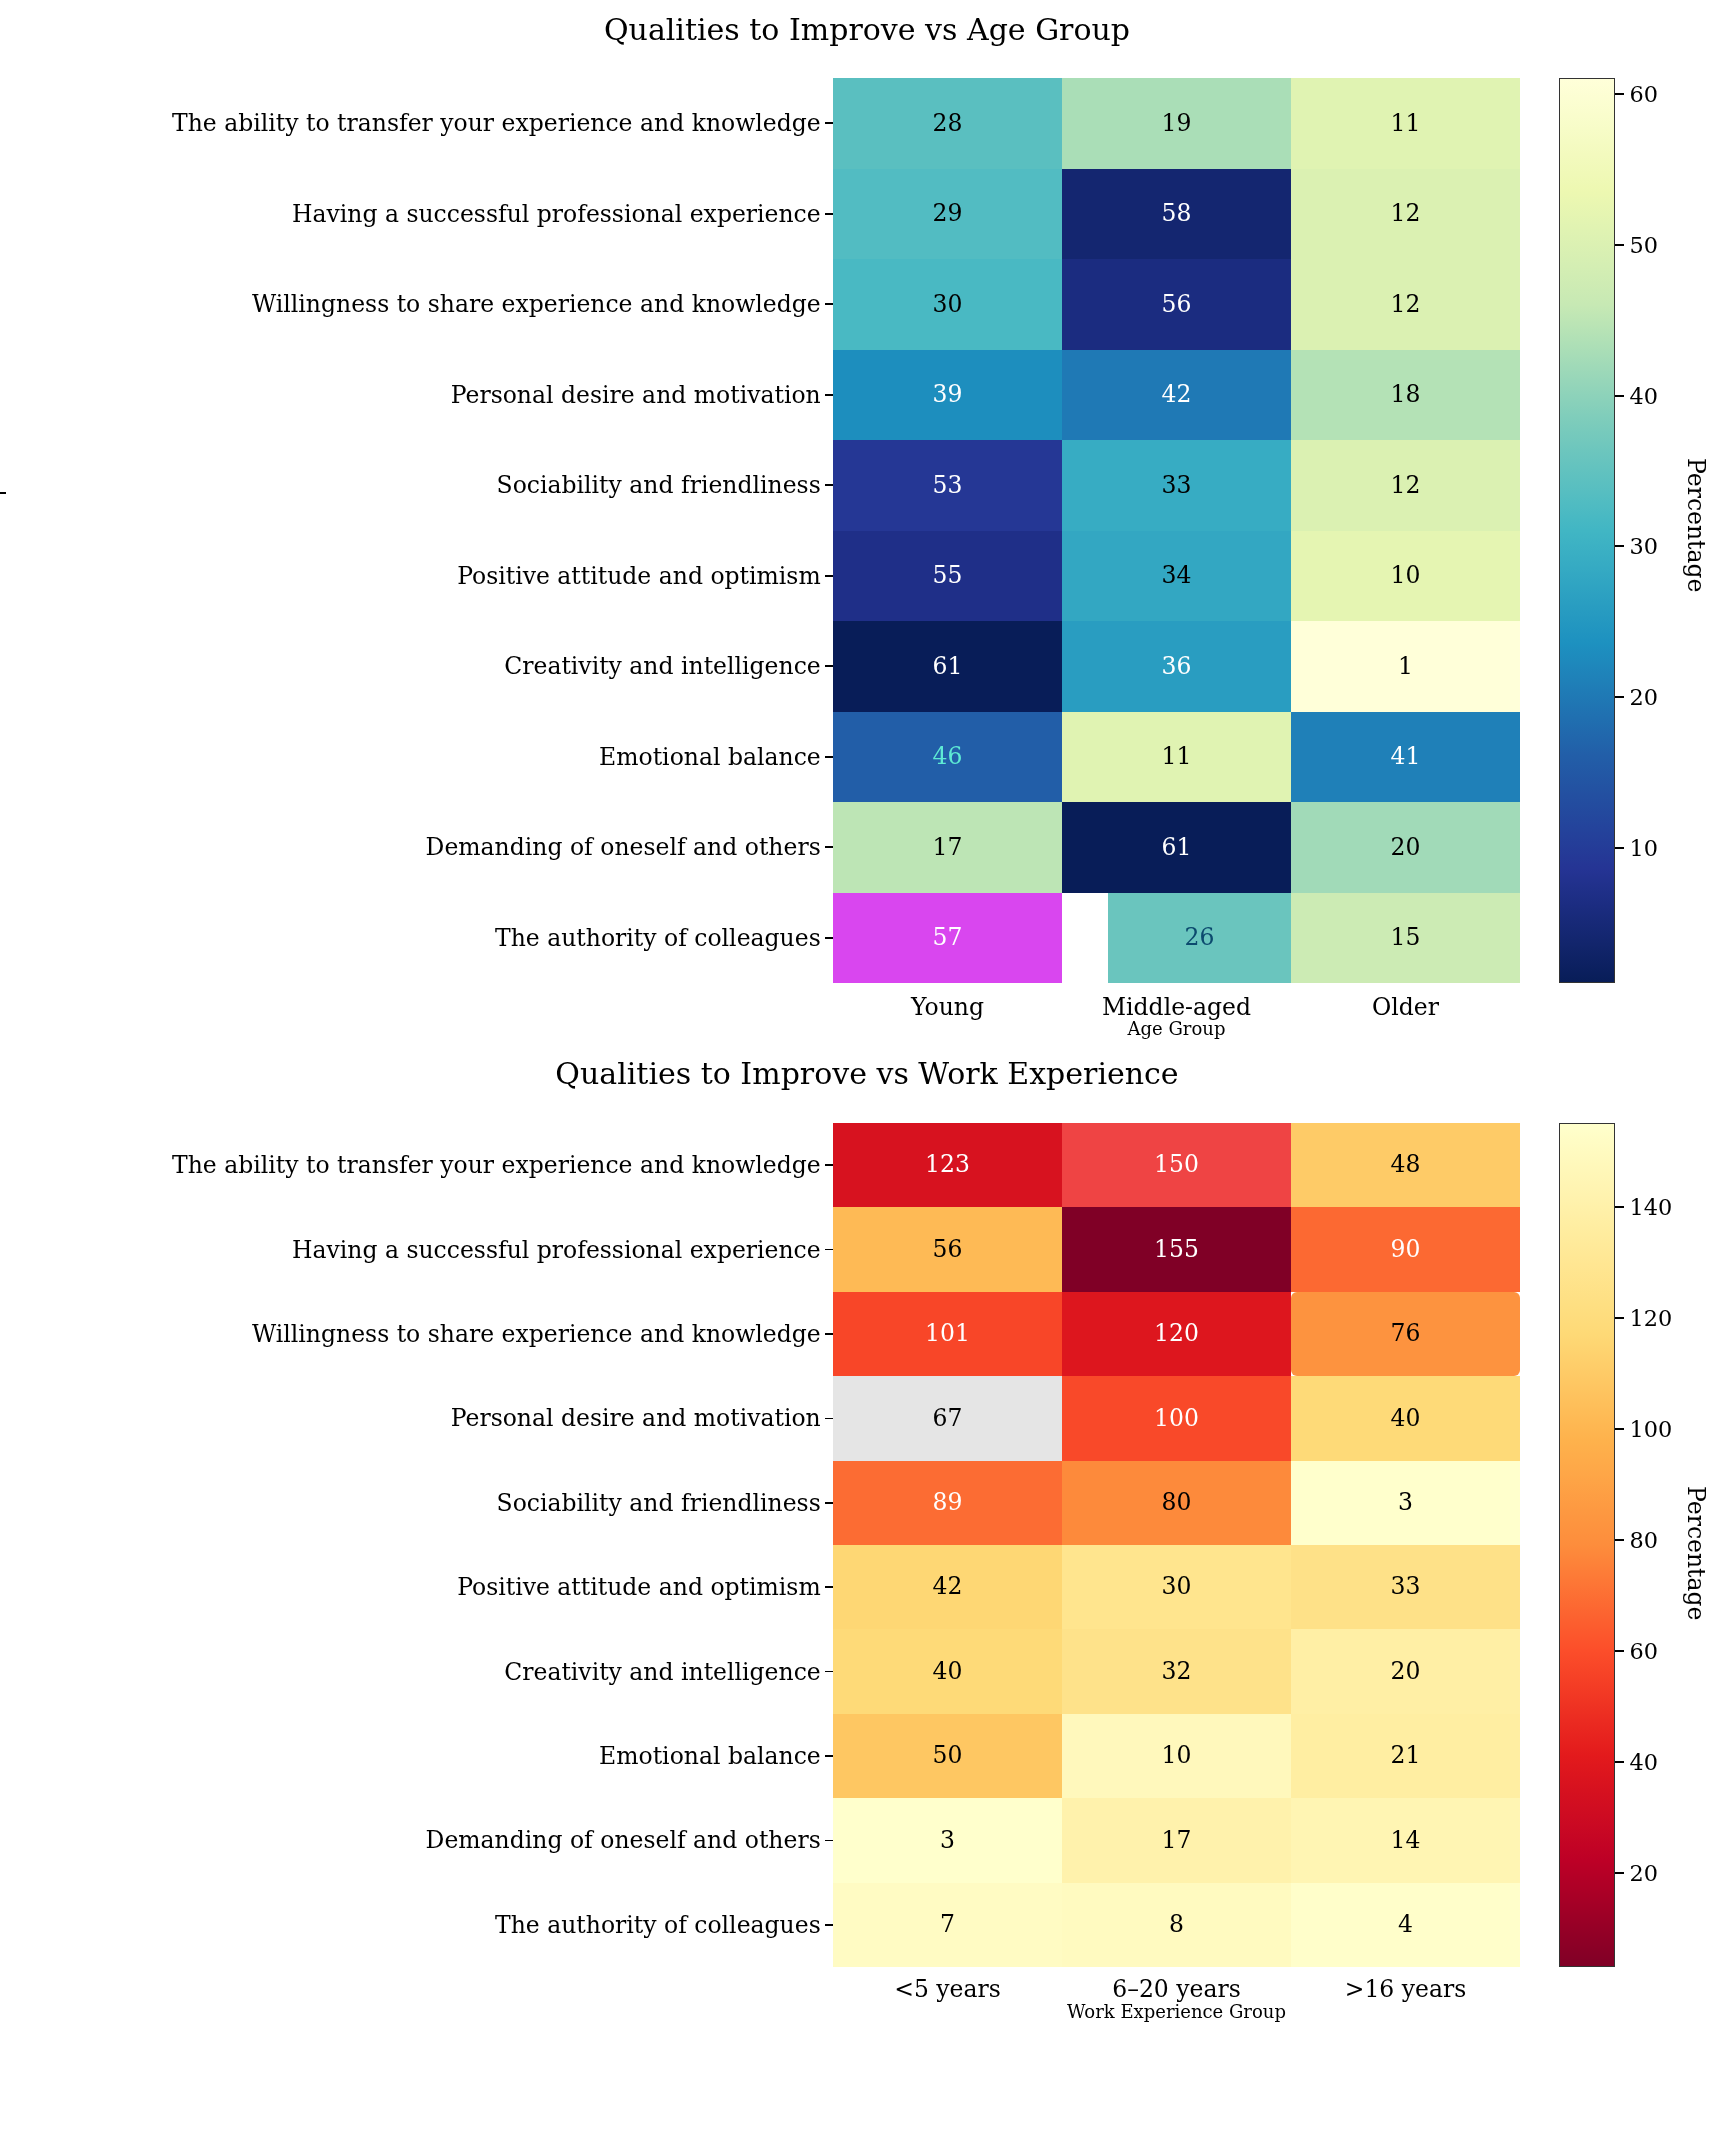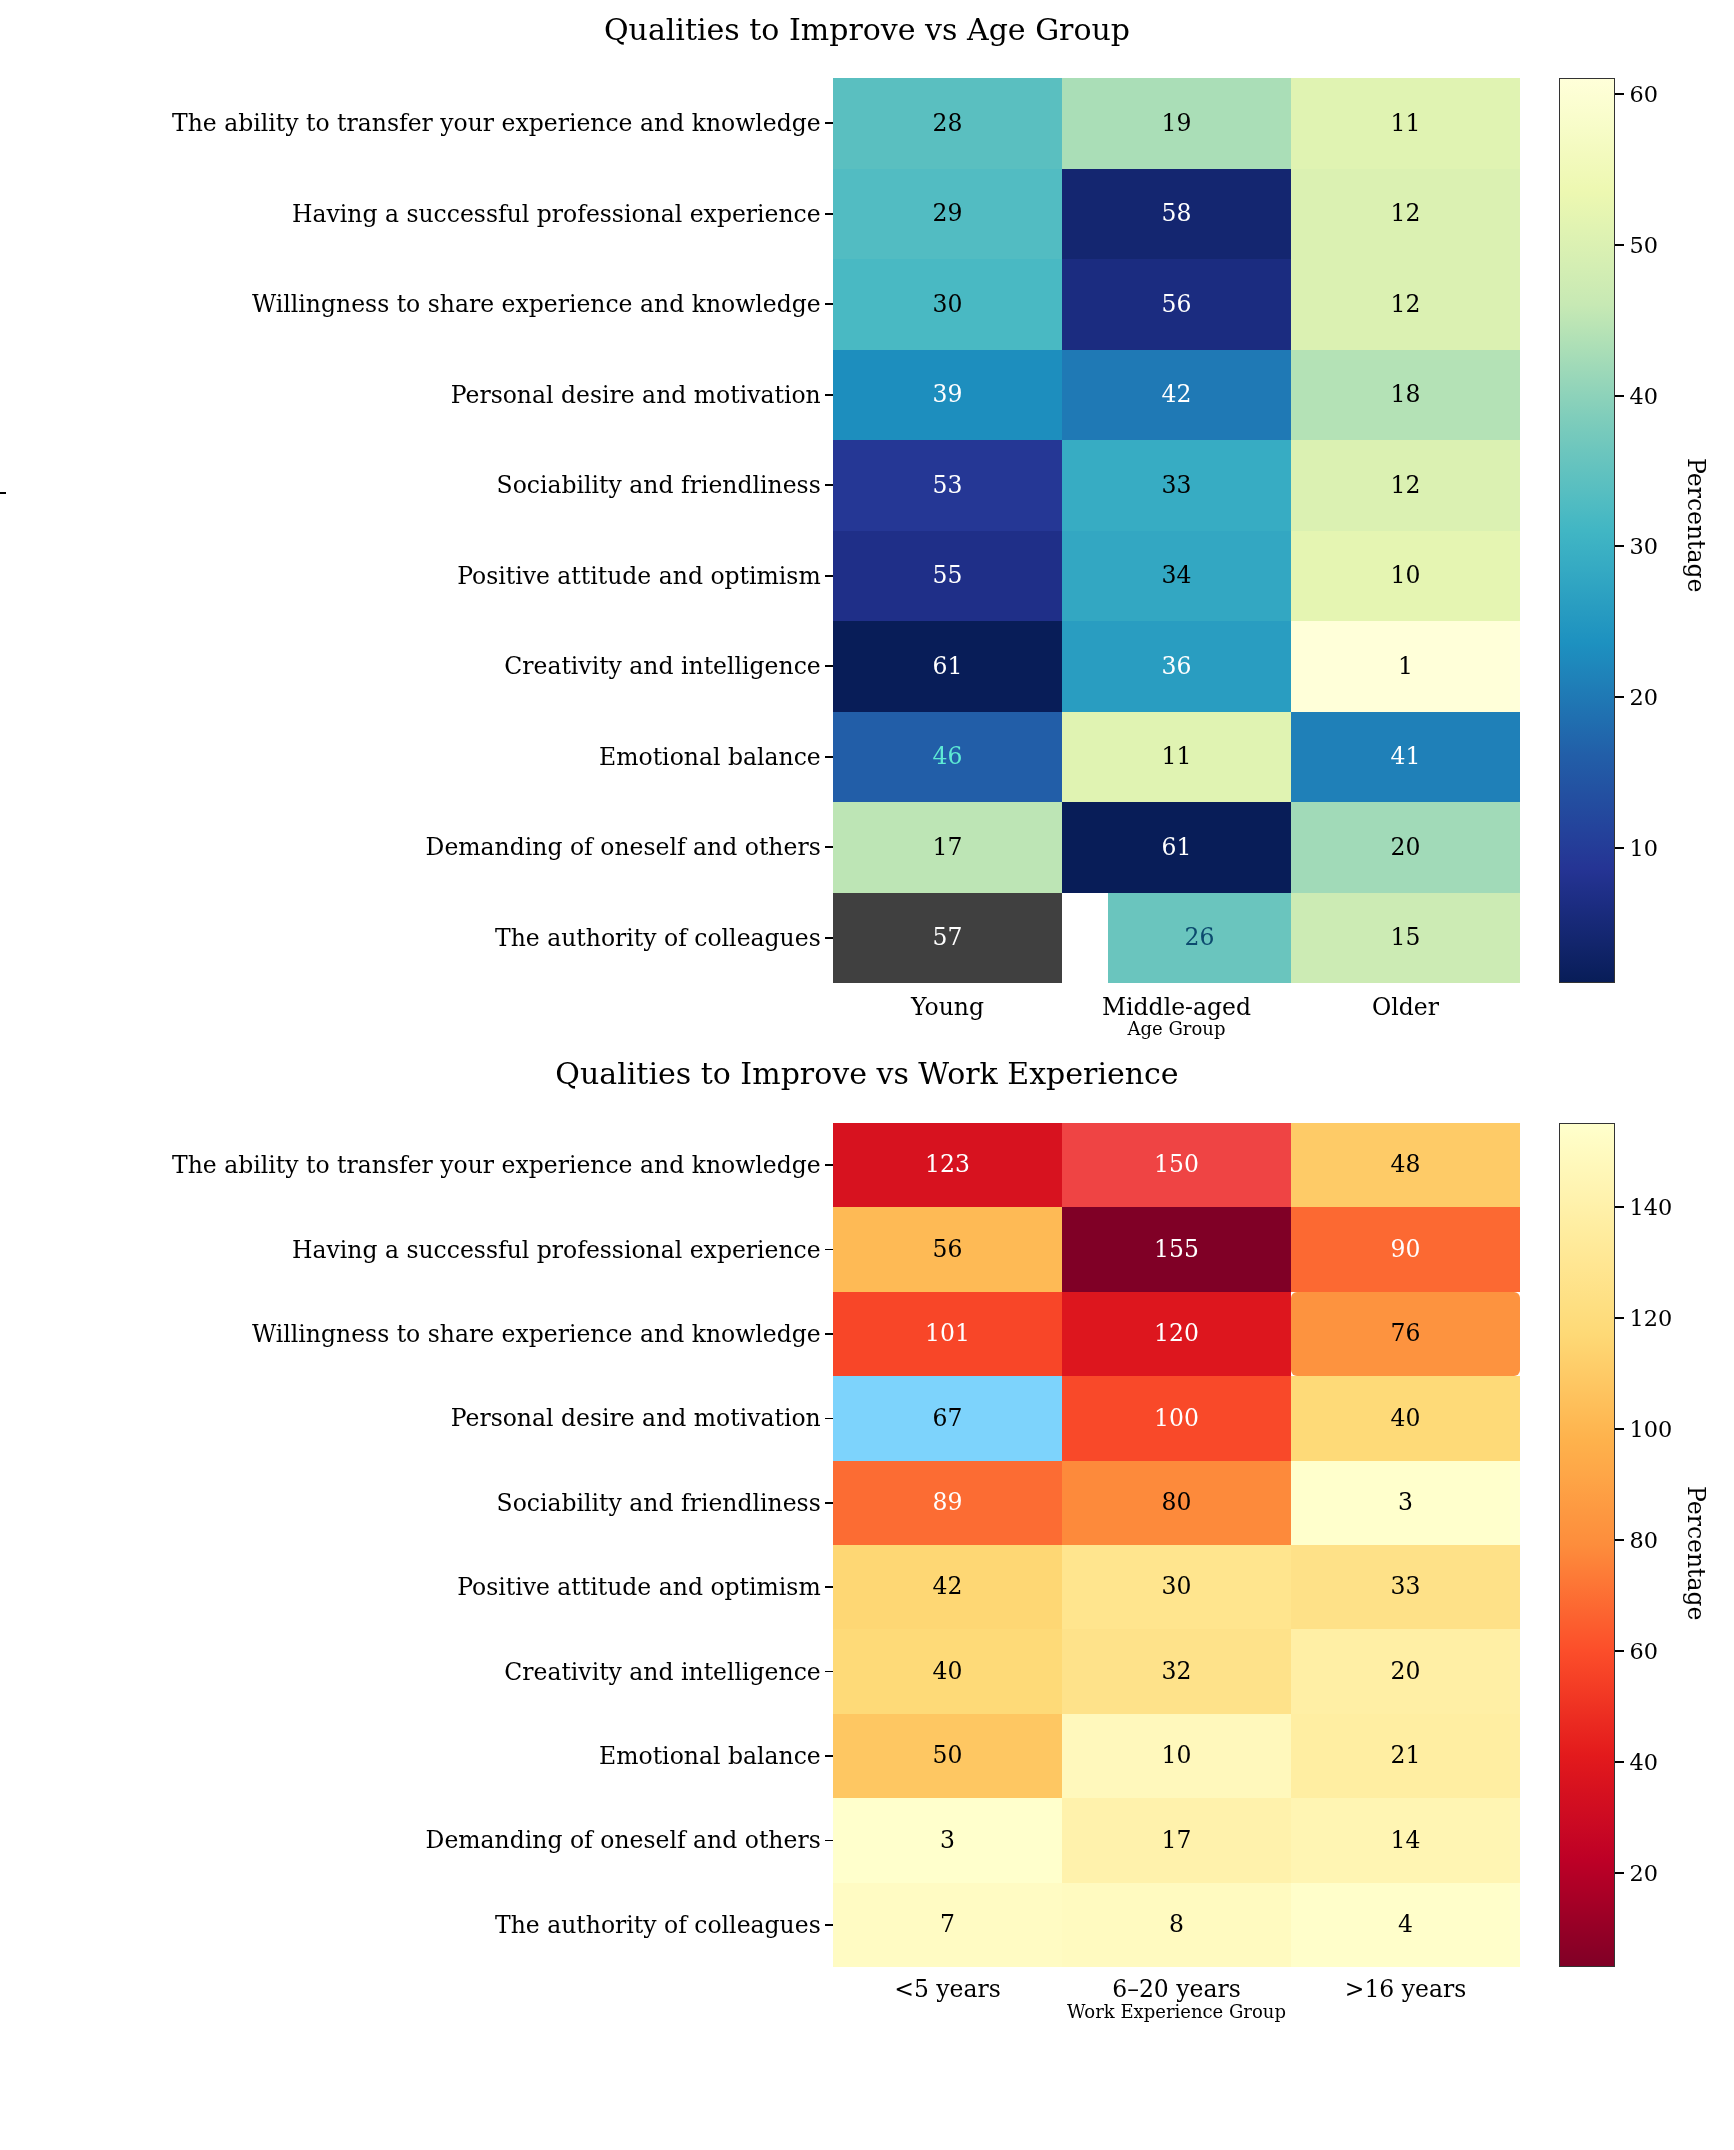--- a/index.html
+++ b/index.html
@@ -182,21 +182,21 @@
         <div class="hm-cell" style="background: rgb(229, 245, 178); color: rgb(0, 0, 0);">10</div>
         <div class="hm-cell" style="background: rgb(8, 29, 88); color: rgb(255, 255, 255);">61</div>
         <div class="hm-cell" style="background: rgb(41, 157, 193); color: rgb(255, 255, 255);">36</div>
         <div class="hm-cell" style="background: rgb(255, 255, 217); color: rgb(0, 0, 0);">1</div>
         <div class="hm-cell" style="background: rgb(34, 94, 168); color: #5eead4;">46</div>
         <div class="hm-cell" style="background: rgb(224, 243, 178); color: rgb(0, 0, 0);">11</div>
         <div class="hm-cell" style="background: rgb(31, 128, 184); color: rgb(255, 255, 255);">41</div>
         <div class="hm-cell" style="background: rgb(189, 229, 181); color: rgb(0, 0, 0);">17</div>
         <div class="hm-cell" style="background: rgb(8, 29, 88); color: rgb(255, 255, 255);">61</div>
         <div class="hm-cell" style="background: rgb(161, 218, 184); color: rgb(0, 0, 0);">20</div>
-        <div class="hm-cell" style="background: #404040; color: rgb(255, 255, 255);">57</div>
+        <div class="hm-cell" style="background: #d946ef; color: rgb(255, 255, 255);">57</div>
         <div class="hm-cell" style="background: rgb(106, 197, 190); color: #0c4a6e; margin-left: 46px;">26</div>
         <div class="hm-cell" style="background: rgb(204, 235, 180); color: rgb(0, 0, 0);">15</div>
       </div>
 
     <div class="col-labels" id="cols-age" style="left:833px; top:985px; width:687px; height:34px;
                 grid-template-columns:repeat(3,1fr);">
         <div class="col-label">Young</div>
         <div class="col-label">Middle-aged</div>
         <div class="col-label">Older</div>
       </div>
@@ -256,21 +256,21 @@
                 grid-template-columns:repeat(3,1fr); grid-template-rows:repeat(10,1fr);">
         <div class="hm-cell" style="background: rgb(215, 18, 31); color: rgb(255, 255, 255);">123</div>
         <div class="hm-cell" style="background: #ef4444; color: rgb(255, 255, 255);">150</div>
         <div class="hm-cell" style="background: rgb(254, 203, 103); color: rgb(0, 0, 0);">48</div>
         <div class="hm-cell" style="background: rgb(254, 186, 85); color: rgb(0, 0, 0);">56</div>
         <div class="hm-cell" style="background: rgb(128, 0, 38); color: rgb(255, 255, 255);">155</div>
         <div class="hm-cell" style="background: rgb(252, 105, 50); color: rgb(255, 255, 255);">90</div>
         <div class="hm-cell" style="background: rgb(248, 70, 40); color: rgb(255, 255, 255);">101</div>
         <div class="hm-cell" style="background: rgb(221, 22, 30); color: rgb(255, 255, 255);">120</div>
         <div class="hm-cell" style="background: rgb(253, 147, 63); color: rgb(0, 0, 0); border-radius: 6px;">76</div>
-        <div class="hm-cell" style="background: #7dd3fc; color: rgb(0, 0, 0);">67</div>
+        <div class="hm-cell" style="background: #e5e5e5; color: rgb(0, 0, 0);">67</div>
         <div class="hm-cell" style="background: rgb(249, 73, 41); color: rgb(255, 255, 255);">100</div>
         <div class="hm-cell" style="background: rgb(254, 218, 120); color: rgb(0, 0, 0);">40</div>
         <div class="hm-cell" style="background: rgb(252, 108, 51); color: rgb(255, 255, 255);">89</div>
         <div class="hm-cell" style="background: rgb(253, 138, 59); color: rgb(0, 0, 0);">80</div>
         <div class="hm-cell" style="background: rgb(255, 255, 204); color: rgb(0, 0, 0);">3</div>
         <div class="hm-cell" style="background: rgb(254, 215, 116); color: rgb(0, 0, 0);">42</div>
         <div class="hm-cell" style="background: rgb(255, 229, 142); color: rgb(0, 0, 0);">30</div>
         <div class="hm-cell" style="background: rgb(254, 225, 136); color: rgb(0, 0, 0);">33</div>
         <div class="hm-cell" style="background: rgb(254, 218, 120); color: rgb(0, 0, 0);">40</div>
         <div class="hm-cell" style="background: rgb(254, 226, 138); color: rgb(0, 0, 0);">32</div>

